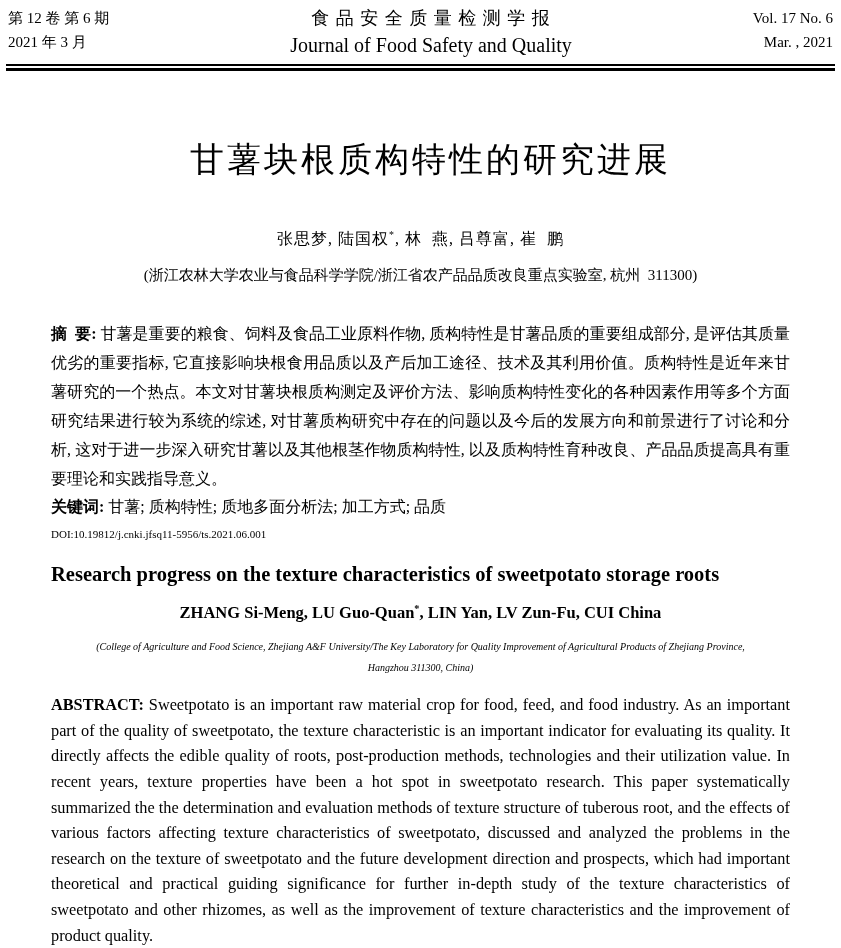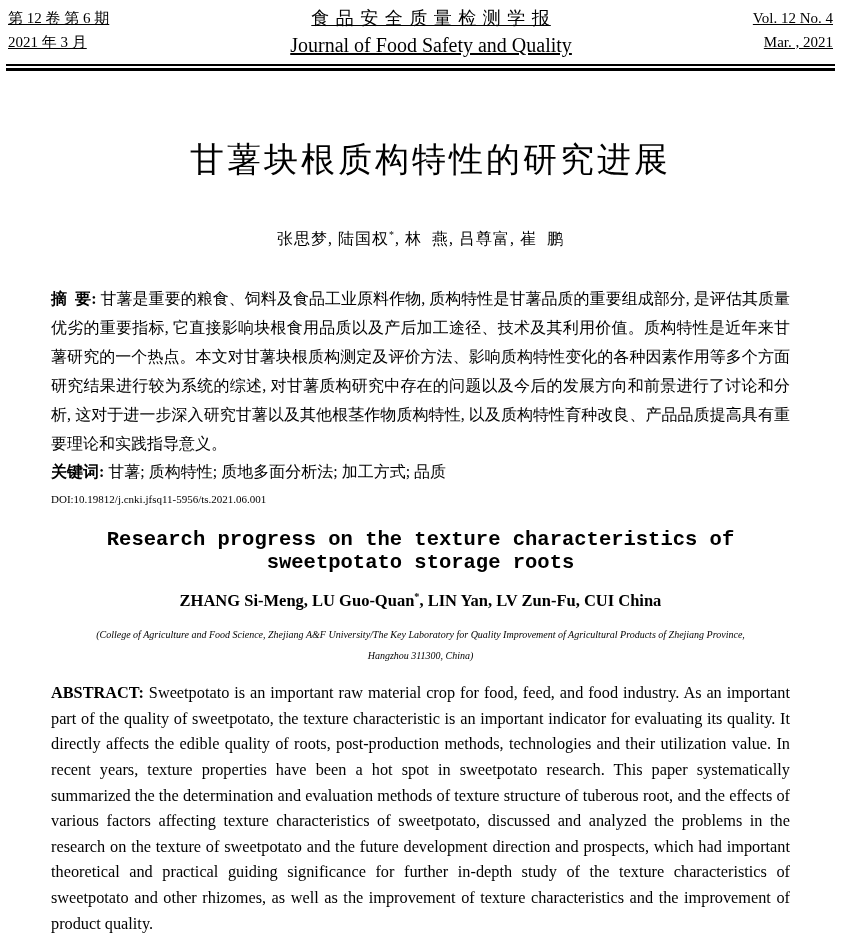--- a/index.html
+++ b/index.html
@@ -13,21 +13,20 @@
     font-family: "Liberation Serif", "DejaVu Serif", serif;
     box-sizing: border-box;
     overflow: hidden;
   }
   
   .header {
     display: flex;
     justify-content: space-between;
     align-items: flex-start;
     padding: 6px 8px 0 8px;
-    text-decoration: underline;
   }
   .header-col { font-size: 15px; line-height: 1.6; white-space: nowrap; }
   .header-left  { text-align: left; }
   .header-center{ text-align: center; flex: 1; }
   .header-right { text-align: right; }
   .journal-title-cn { font-size: 18px; letter-spacing: 1px; line-height: 1.35; text-align: center; }
   .journal-title-en { font-size: 20px; line-height: 1.5; }
   .double-rule {
     margin: 4px 6px 0 6px;
     height: 2px;
@@ -72,24 +71,23 @@
   }
   .doi-line {
     margin: 0;
     font-size: 11px;
     line-height: 27px;
     text-align: left;
   }
   
   .en-title {
     margin-top: 15px;
-    text-align: center;
+    text-align: left;
     font-size: 20.5px;
     font-weight: bold;
-    font-family: Liberation Mono, monospace;
   }
   .en-authors {
     margin-top: 17px;
     text-align: center;
     font-size: 16.5px;
     font-weight: bold;
   }
   .en-affil {
     margin-top: 13px;
     text-align: center;
@@ -119,32 +117,33 @@
   <div class="header">
     <div class="header-col header-left">
       <div>第 12 卷 第 6 期</div>
       <div>2021 年 3 月</div>
     </div>
     <div class="header-col header-center">
       <div class="journal-title-cn">食 品 安 全 质 量 检 测 学 报</div>
       <div class="journal-title-en">Journal of Food Safety and Quality</div>
     </div>
     <div class="header-col header-right">
-      <div>Vol. 12 No. 4</div>
+      <div>Vol. 17 No. 6</div>
       <div>Mar. , 2021</div>
     </div>
   </div>
   <div class="double-rule"></div>
 
   <h1 class="cn-title">甘薯块根质构特性的研究进展</h1>
 
   <div class="cn-authors">
     <span>张思梦, 陆国权</span><sup>*</sup><span>, 林&nbsp;&nbsp;燕, 吕尊富, 崔&nbsp;&nbsp;鹏</span>
   </div>
 
+  <div class="cn-affil">(浙江农林大学农业与食品科学学院/浙江省农产品品质改良重点实验室, 杭州&nbsp;&nbsp;311300)</div>
 
   <div class="main">
 
     <p class="cn-abstract">
       <span class="label">摘&nbsp;&nbsp;要:</span>
       <span>甘薯是重要的粮食、饲料及食品工业原料作物, 质构特性是甘薯品质的重要组成部分, 是评估其质量优劣的重要指标, 它直接影响块根食用品质以及产后加工途径、技术及其利用价值。质构特性是近年来甘薯研究的一个热点。本文对甘薯块根质构测定及评价方法、影响质构特性变化的各种因素作用等多个方面研究结果进行较为系统的综述, 对甘薯质构研究中存在的问题以及今后的发展方向和前景进行了讨论和分析, 这对于进一步深入研究甘薯以及其他根茎作物质构特性, 以及质构特性育种改良、产品品质提高具有重要理论和实践指导意义。</span>
     </p>
 
     <p class="cn-keywords">
       <span class="label">关键词:</span>

